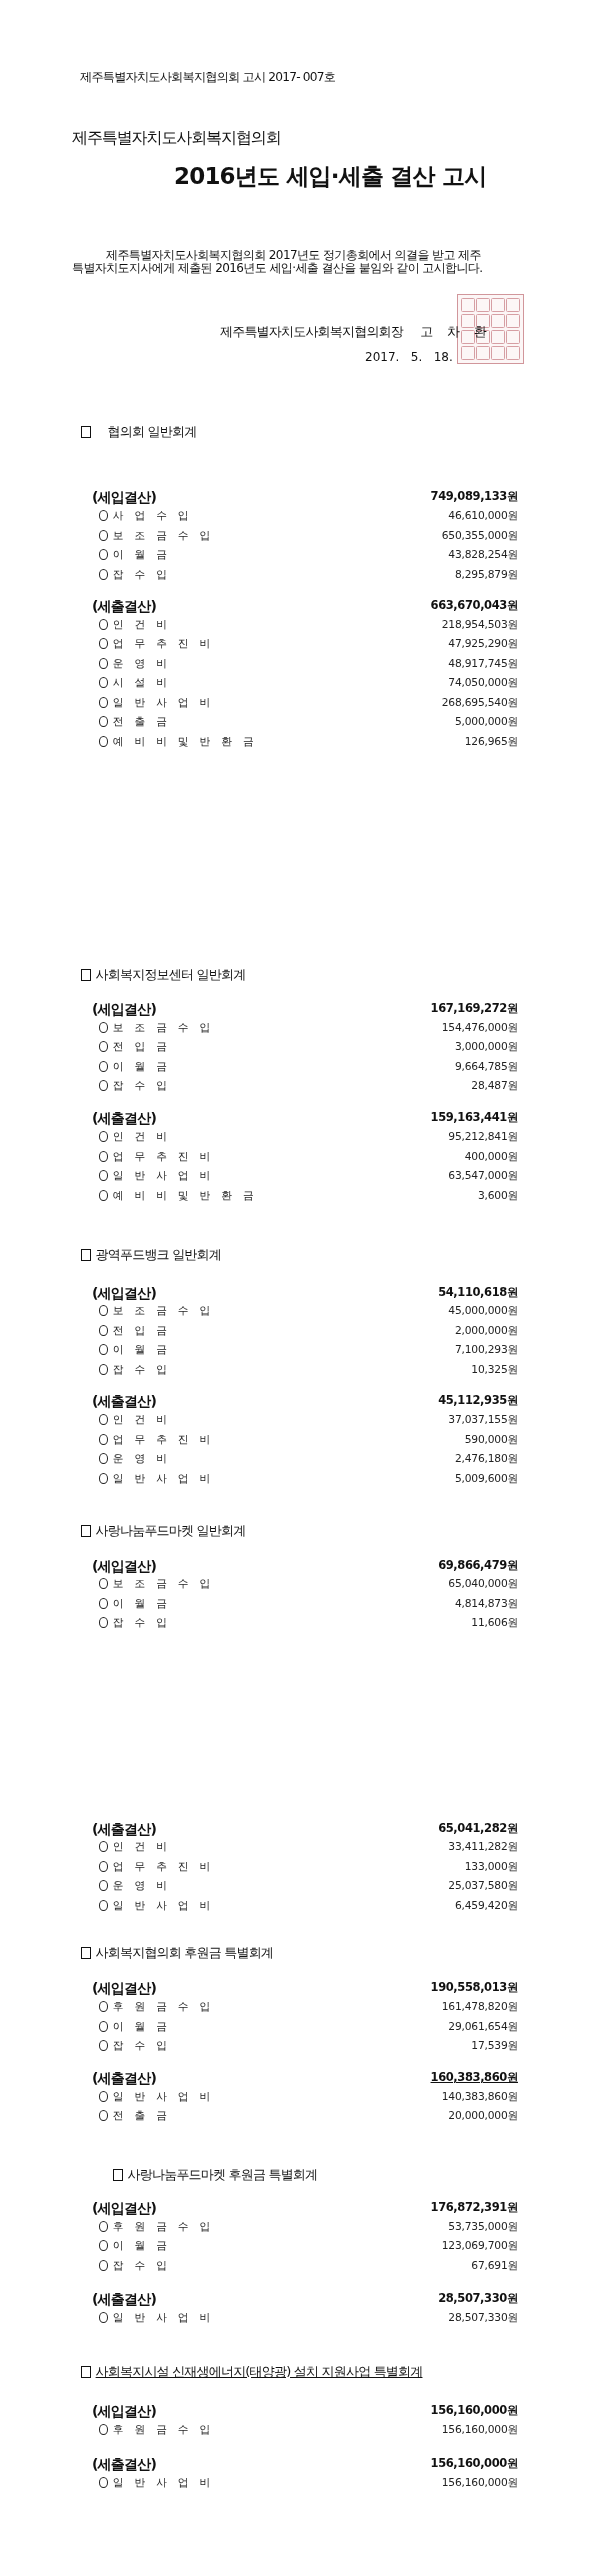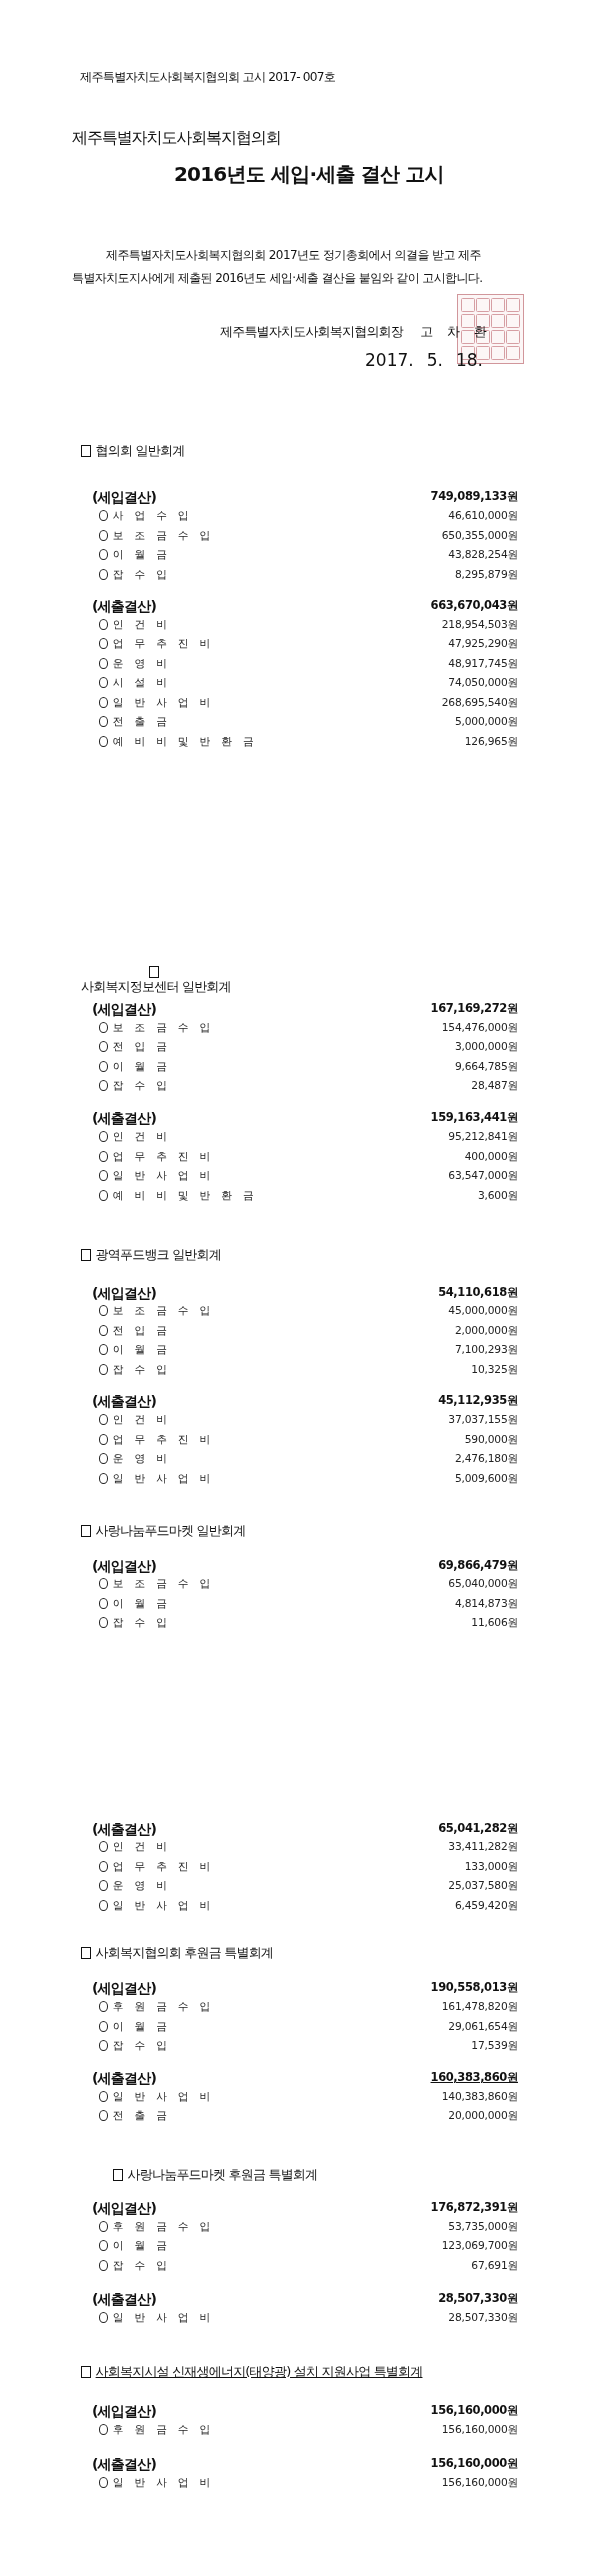--- a/index.html
+++ b/index.html
@@ -3,39 +3,39 @@
 <meta charset="utf-8">
 <style>
   html, body { margin: 0; padding: 0; background: #ffffff; }
   body {
     width: 607px; height: 2576px; position: relative; overflow: hidden;
     font-family: "DejaVu Sans", "Liberation Sans", sans-serif; color: #111;
   }
   .abs { position: absolute; white-space: nowrap; }
   .notice-no { left: 72px; top: 69px; font-size: 12.2px; letter-spacing: -0.8px; margin-left: 8px; }
   .org-title { left: 72px; top: 128px; font-size: 16px; letter-spacing: -1.1px; }
-  .main-title { left: 174px; top: 161px; font-size: 20px; font-weight: bold; letter-spacing: -0.8px; }
+  .main-title { left: 174px; top: 161px; font-size: 23px; font-weight: bold; letter-spacing: -0.8px; }
   .body-p { font-size: 12px; letter-spacing: -0.6px; }
   .p1 { left: 106px; top: 247px; }
-  .p2 { left: 72px; top: 270px; }
+  .p2 { left: 72px; top: 260px; }
   .signer { left: 220px; top: 323px; font-size: 13px; letter-spacing: -0.8px; }
   .signer-name { letter-spacing: 0; }
   .signer-name span { display: inline-block; margin-left: 13.8px; }
   .seal {
     left: 457px; top: 294px; width: 67px; height: 70px;
     border: 1.5px solid #c9848a; background: rgba(220,170,175,0.12);
     box-sizing: border-box; opacity: 0.85;
   }
   .seal-grid {
     position: absolute; inset: 3.1px;
     display: grid; grid-template-columns: repeat(4, 1fr); grid-template-rows: repeat(4, 1fr);
     gap: 1.5px;
   }
   .seal-cell { border: 0.8px solid #cf8e94; border-radius: 1.5px; }
-  .date { left: 365px; top: 350px; font-size: 17px; word-spacing: 7.6px; }
+  .date { left: 365px; top: 350px; font-size: 12px; word-spacing: 7.6px; }
   .sec-heading {
     position: absolute; left: 81px; font-size: 13px; letter-spacing: -0.8px;
     display: flex; align-items: center;
   }
   .sq { display: inline-block; width: 10px; height: 11.5px; border: 1.1px solid #111; margin-right: 4.6px; box-sizing: border-box; }
   .grp-label { position: absolute; left: 92px; font-size: 14px; font-weight: bold; letter-spacing: -0.8px; }
   .grp-total { position: absolute; right: 89px; font-size: 11.5px; font-weight: bold; letter-spacing: -0.4px; }
   .item-row { position: absolute; left: 0; width: 607px; height: 18.4px; }
   .item-label { position: absolute; left: 99px; font-size: 10.7px; letter-spacing: 3.8px; color: #222; }
   .circle { display: inline-block; width: 9.2px; height: 10.7px; border: 0.8px solid #222; border-radius: 50%; vertical-align: -1.5px; margin-right: 4.6px; box-sizing: border-box; }
@@ -71,21 +71,21 @@
       <div class="seal-cell"></div>
   </div>
 </div>
 <div class="abs signer">
   <span>제주특별자치도사회복지협의회장</span>
   <span class="signer-name"><span>고</span><span>차</span><span>환</span></span>
 </div>
 <div class="abs date">2017.  5.  18.</div>
 
 <div id="sections">
-    <div class="sec-heading" style="top: 442px;">
+    <div class="sec-heading" style="top: 423px; gap: 12px;">
       <span class="sq"></span>
       <span>협의회 일반회계</span>
     </div>
     <div class="grp-label" style="top: 489px;">(세입결산)</div>
     <div class="grp-total" style="top: 489px;">749,089,133원</div>
     <div class="item-row" style="top: 509px;">
       <div class="item-label"><span class="circle"></span><span>사 업 수 입</span></div>
       <div class="item-value">46,610,000원</div>
     </div>
     <div class="item-row" style="top: 529px;">
@@ -123,21 +123,21 @@
       <div class="item-value">268,695,540원</div>
     </div>
     <div class="item-row" style="top: 715px;">
       <div class="item-label"><span class="circle"></span><span>전 출 금</span></div>
       <div class="item-value">5,000,000원</div>
     </div>
     <div class="item-row" style="top: 735px;">
       <div class="item-label"><span class="circle"></span><span>예 비 비  및  반 환 금</span></div>
       <div class="item-value">126,965원</div>
     </div>
-    <div class="sec-heading" style="top: 966px; flex-direction: column;">
+    <div class="sec-heading" style="top: 966px;">
       <span class="sq"></span>
       <span>사회복지정보센터 일반회계</span>
     </div>
     <div class="grp-label" style="top: 1001px;">(세입결산)</div>
     <div class="grp-total" style="top: 1001px;">167,169,272원</div>
     <div class="item-row" style="top: 1021px;">
       <div class="item-label"><span class="circle"></span><span>보 조 금 수 입</span></div>
       <div class="item-value">154,476,000원</div>
     </div>
     <div class="item-row" style="top: 1040px;">

